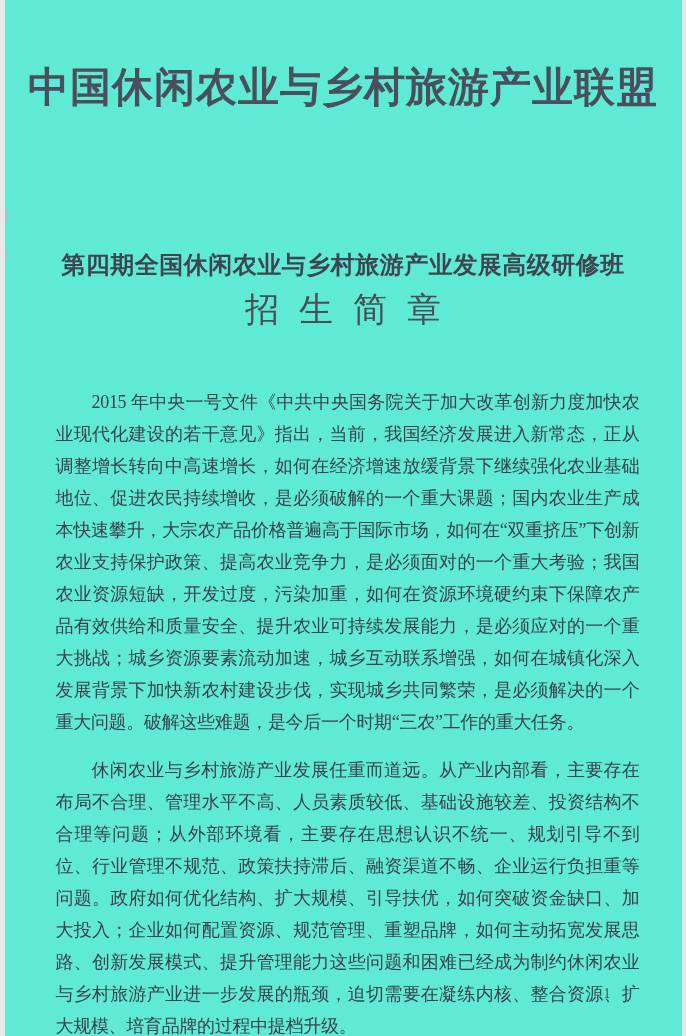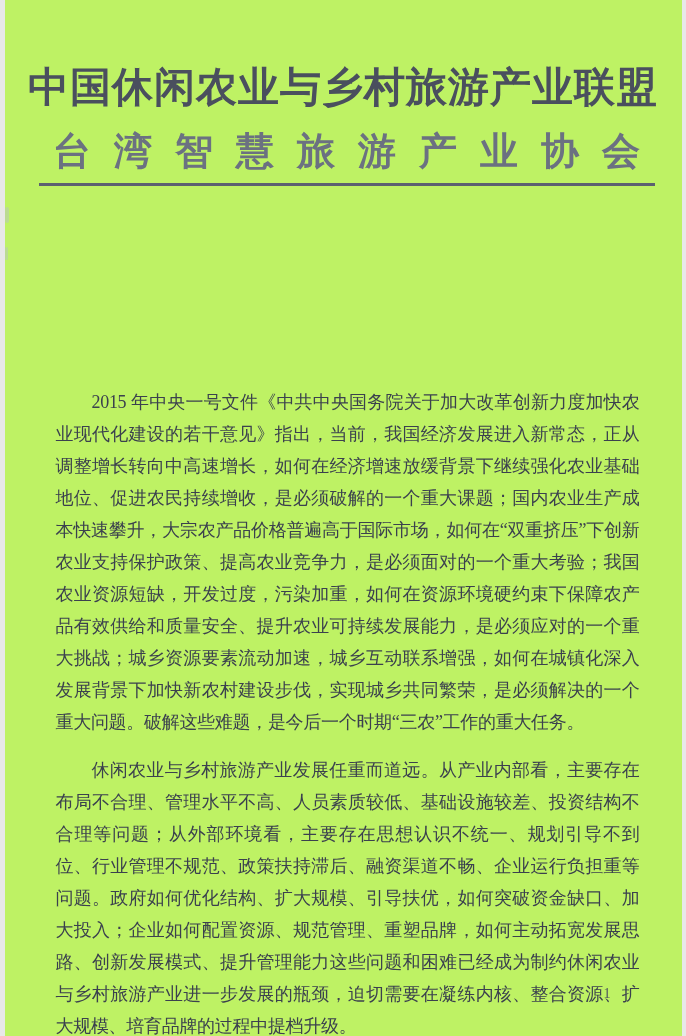--- a/index.html
+++ b/index.html
@@ -5,21 +5,21 @@
   html, body {
     margin: 0;
     padding: 0;
     background: #e8e8e8;
   }
   .page {
     position: relative;
     width: 677px;
     height: 1036px;
     margin: 0 auto;
-    background: #bef264;
+    background: #5eead4;
     overflow: hidden;
     font-family: "Liberation Serif", serif;
   }
 
   
   .org-line1 {
     position: absolute;
     top: 60px;
     left: 0;
     right: 0;
@@ -130,25 +130,26 @@
   .artifact-1 { left: 0; top: 207px; width: 4px; height: 16px; }
   .artifact-2 { left: 0; top: 247px; width: 3px; height: 13px; }
 </style>
 </head>
 <body>
 
 <div class="page">
 
   <div class="org-line1">中国休闲农业与乡村旅游产业联盟</div>
 
-  <div class="org-line2-wrap">
-    <span class="org-line2">台湾智慧旅游产业协会</span>
+
+  <div class="doc-title">第四期全国休闲农业与乡村旅游产业发展高级研修班</div>
+
+  <div class="doc-subtitle-wrap">
+    <span class="doc-subtitle">招生简章</span>
   </div>
-
-
 
 
   <div class="body-text">
     <p>2015 年中央一号文件《中共中央国务院关于加大改革创新力度加快农业现代化建设的若干意见》指出，当前，我国经济发展进入新常态，正从调整增长转向中高速增长，如何在经济增速放缓背景下继续强化农业基础地位、促进农民持续增收，是必须破解的一个重大课题；国内农业生产成本快速攀升，大宗农产品价格普遍高于国际市场，如何在“双重挤压”下创新农业支持保护政策、提高农业竞争力，是必须面对的一个重大考验；我国农业资源短缺，开发过度，污染加重，如何在资源环境硬约束下保障农产品有效供给和质量安全、提升农业可持续发展能力，是必须应对的一个重大挑战；城乡资源要素流动加速，城乡互动联系增强，如何在城镇化深入发展背景下加快新农村建设步伐，实现城乡共同繁荣，是必须解决的一个重大问题。破解这些难题，是今后一个时期“三农”工作的重大任务。</p>
     <p>休闲农业与乡村旅游产业发展任重而道远。从产业内部看，主要存在布局不合理、管理水平不高、人员素质较低、基础设施较差、投资结构不合理等问题；从外部环境看，主要存在思想认识不统一、规划引导不到位、行业管理不规范、政策扶持滞后、融资渠道不畅、企业运行负担重等问题。政府如何优化结构、扩大规模、引导扶优，如何突破资金缺口、加大投入；企业如何配置资源、规范管理、重塑品牌，如何主动拓宽发展思路、创新发展模式、提升管理能力这些问题和困难已经成为制约休闲农业与乡村旅游产业进一步发展的瓶颈，迫切需要在凝练内核、整合资源、扩大规模、培育品牌的过程中提档升级。</p>
   </div>
 
   <div class="page-number">1</div>
 
   <div class="scan-artifact artifact-1"></div>

